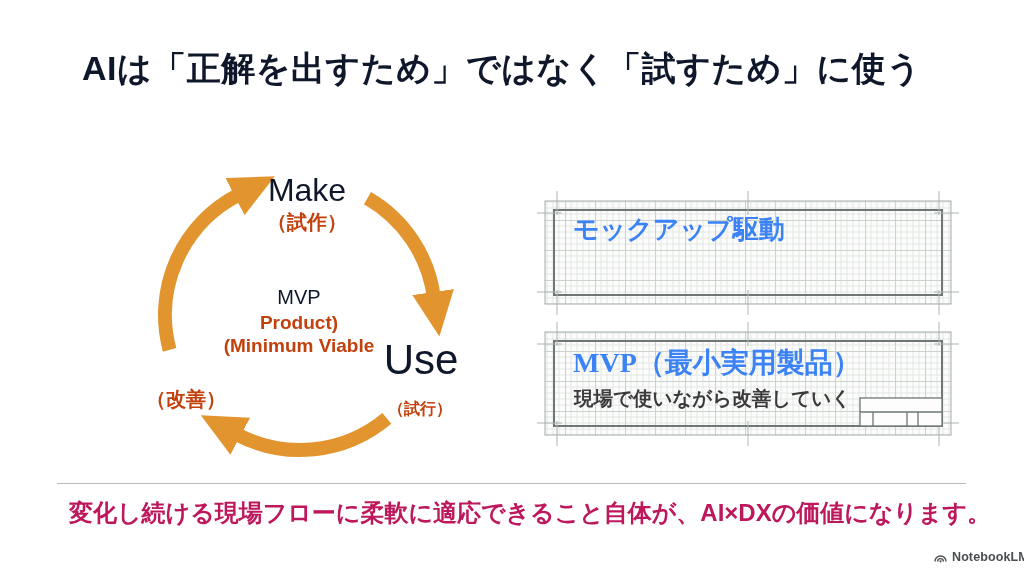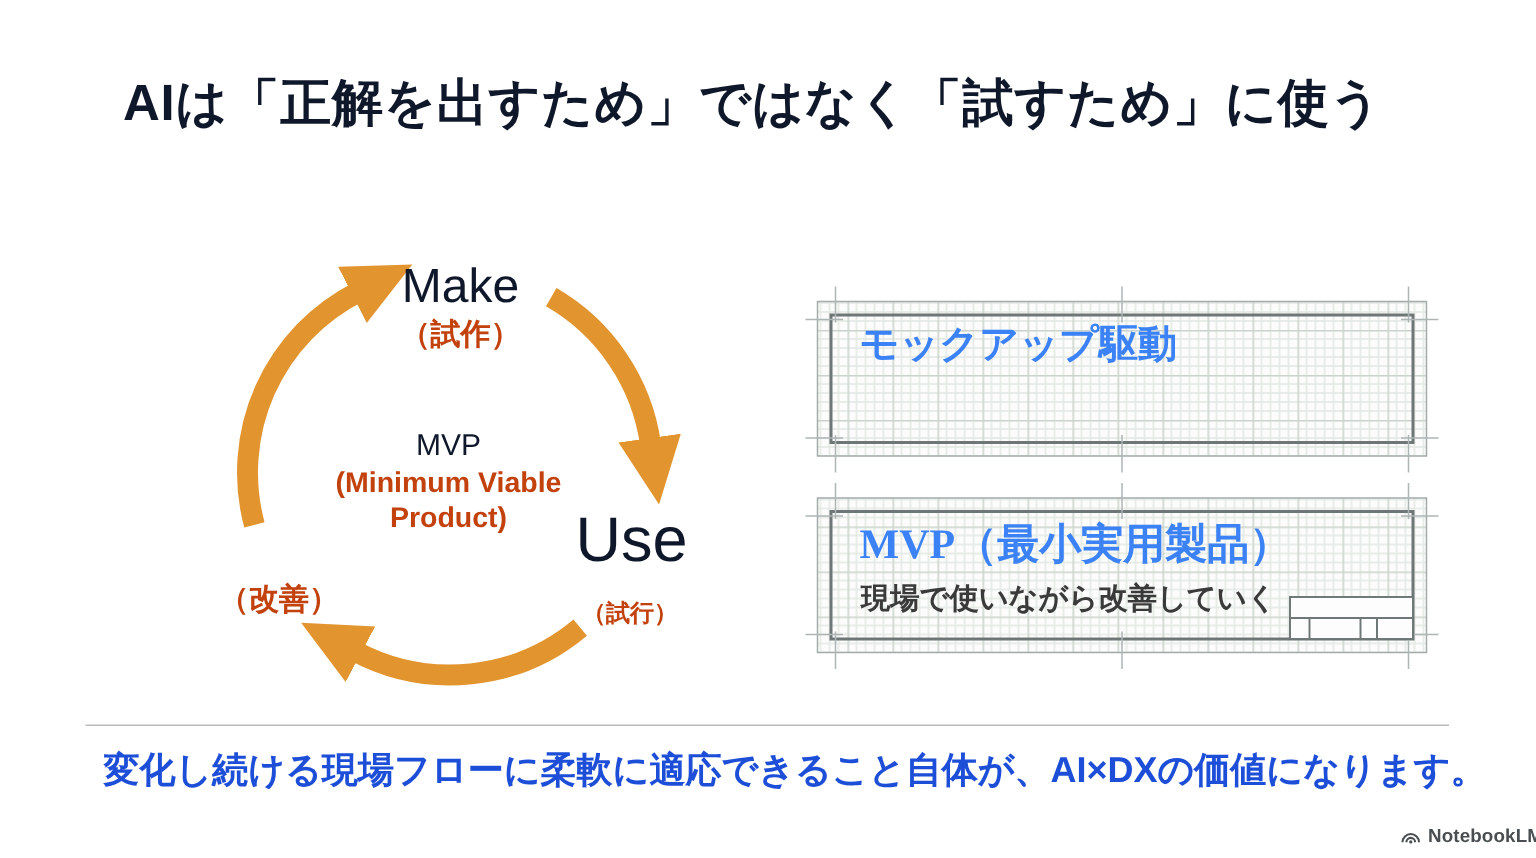--- a/index.html
+++ b/index.html
@@ -34,21 +34,21 @@
   .card1-svg{top:190px;}
   .card2-svg{top:321px;}
   .card-title{font-weight:800;color:#3b82f6;white-space:nowrap;font-family:Liberation Serif, serif;}
   .card-desc{font-weight:700;color:#3a3a3a;white-space:nowrap;}
   .card1-title{left:573px;top:212px;font-size:26px;}
   .card1-desc{left:573px;top:249px;font-size:19.5px;}
   .card2-title{left:573px;top:344px;font-size:28px;}
   .card2-desc{left:574px;top:385px;font-size:19.5px;}
   
   .divider{left:57px;top:483px;width:909px;height:1px;background:#bcbcbc;}
-  .footer-statement{left:69px;top:497px;font-size:24px;font-weight:800;color:#1d4ed8;white-space:nowrap;}
+  .footer-statement{left:69px;top:497px;font-size:24px;font-weight:800;color:#be185d;white-space:nowrap;}
   .brand{left:933px;top:550px;display:flex;align-items:center;gap:4px;color:#4a4e51;}
   .brand-text{font-size:12.5px;font-weight:600;letter-spacing:0.1px;}
 </style>
 </head>
 <body>
 
 <div class="slide">
 
   <div class="abs title">AIは「正解を出すため」ではなく「試すため」に使う</div>
 
@@ -61,22 +61,22 @@
     <path d="M 247.5 43.1 A 135 135 0 0 1 313.7 141.2" fill="none" stroke-width="14" marker-end="url(#ah)" style="stroke: rgb(226, 149, 47);"></path>
     <path d="M 266.8 263.4 A 135 135 0 0 1 116.6 279.2" fill="none" stroke-width="14" marker-end="url(#ah)" style="stroke: rgb(226, 149, 47);"></path>
     <path d="M 49.6 194.9 A 135 135 0 0 1 118.7 39.7" fill="none" stroke-width="14" marker-end="url(#ah)" style="stroke: rgb(226, 149, 47);"></path>
   </svg>
 
   <div class="abs cyc-label make-label">Make</div>
   <div class="abs cyc-sub make-sub">（試作）</div>
 
   <div class="abs cyc-label mvp-label">MVP</div>
   <div class="abs cyc-sub mvp-sub">
+    <span style="display:block">Product)</span>
     <span style="display:block">(Minimum Viable</span>
-    <span style="display:block">Product)</span>
   </div>
 
   <div class="abs cyc-sub learn-sub">（改善）</div>
 
   <div class="abs cyc-label use-label">Use</div>
   <div class="abs cyc-sub use-sub">（試行）</div>
 
   <svg class="abs card-svg card1-svg" width="430" height="126">
     <defs>
       <pattern id="grid1" width="30" height="30" patternUnits="userSpaceOnUse">

